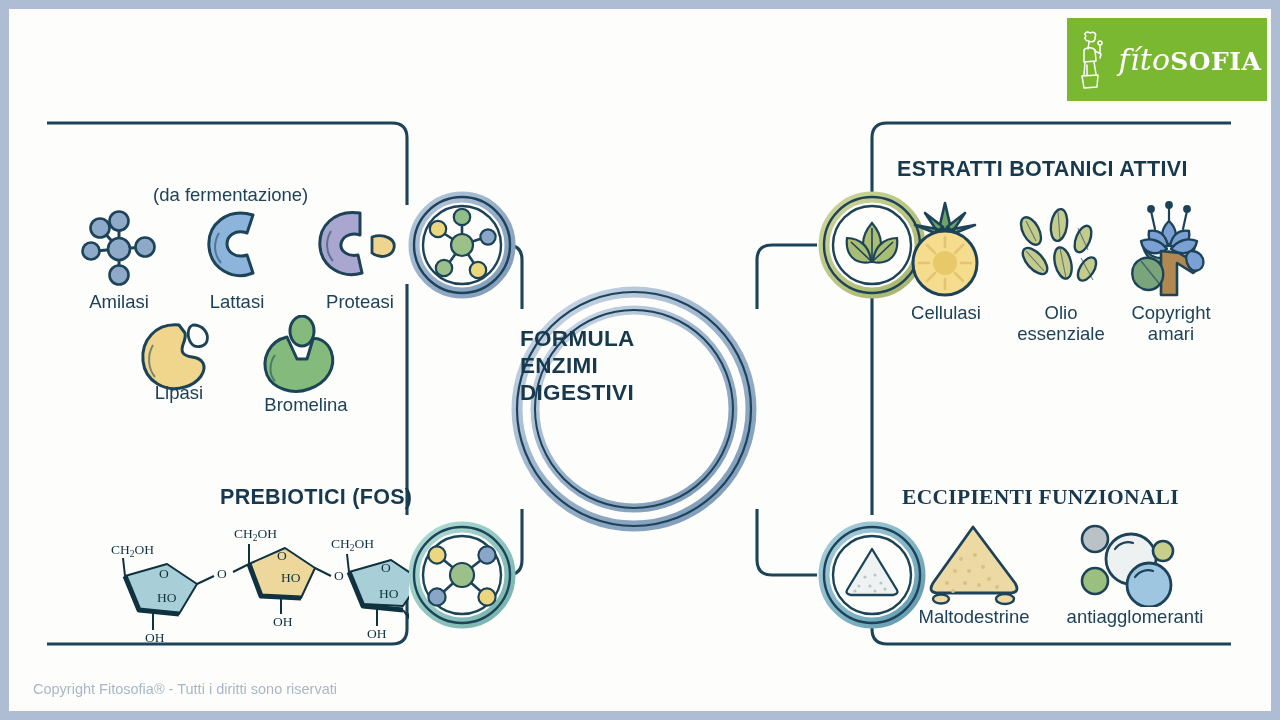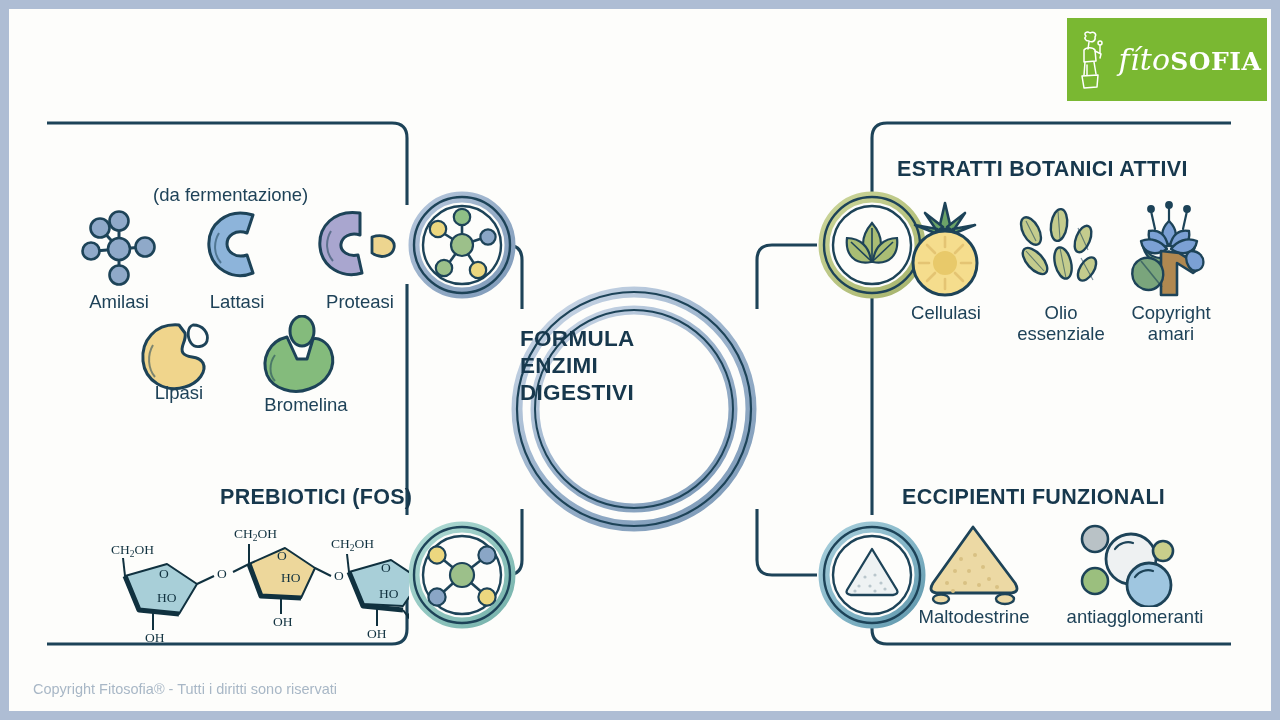--- a/index.html
+++ b/index.html
@@ -61,21 +61,21 @@
     position:absolute;
     color:#1e4258;
     font-size:18.5px;
     font-weight:400;
     white-space:nowrap;
   }
   #t-enzimatico{left:82px;top:148px;}
   #s-enzimatico{left:144px;top:175px;text-align:center;}
   #t-estratti{left:888px;top:148px;}
   #t-prebiotici{left:184px;top:476px;margin-left:27px;}
-  #t-eccipienti{left:893px;top:476px;}
+  #t-eccipienti{left:893px;top:476px;font-family:Liberation Serif, serif;}
 
   
   .item-label{
     position:absolute;
     color:#1e4258;
     font-size:18.5px;
     font-weight:400;
     text-align:center;
     line-height:1.12;
     white-space:pre-line;

